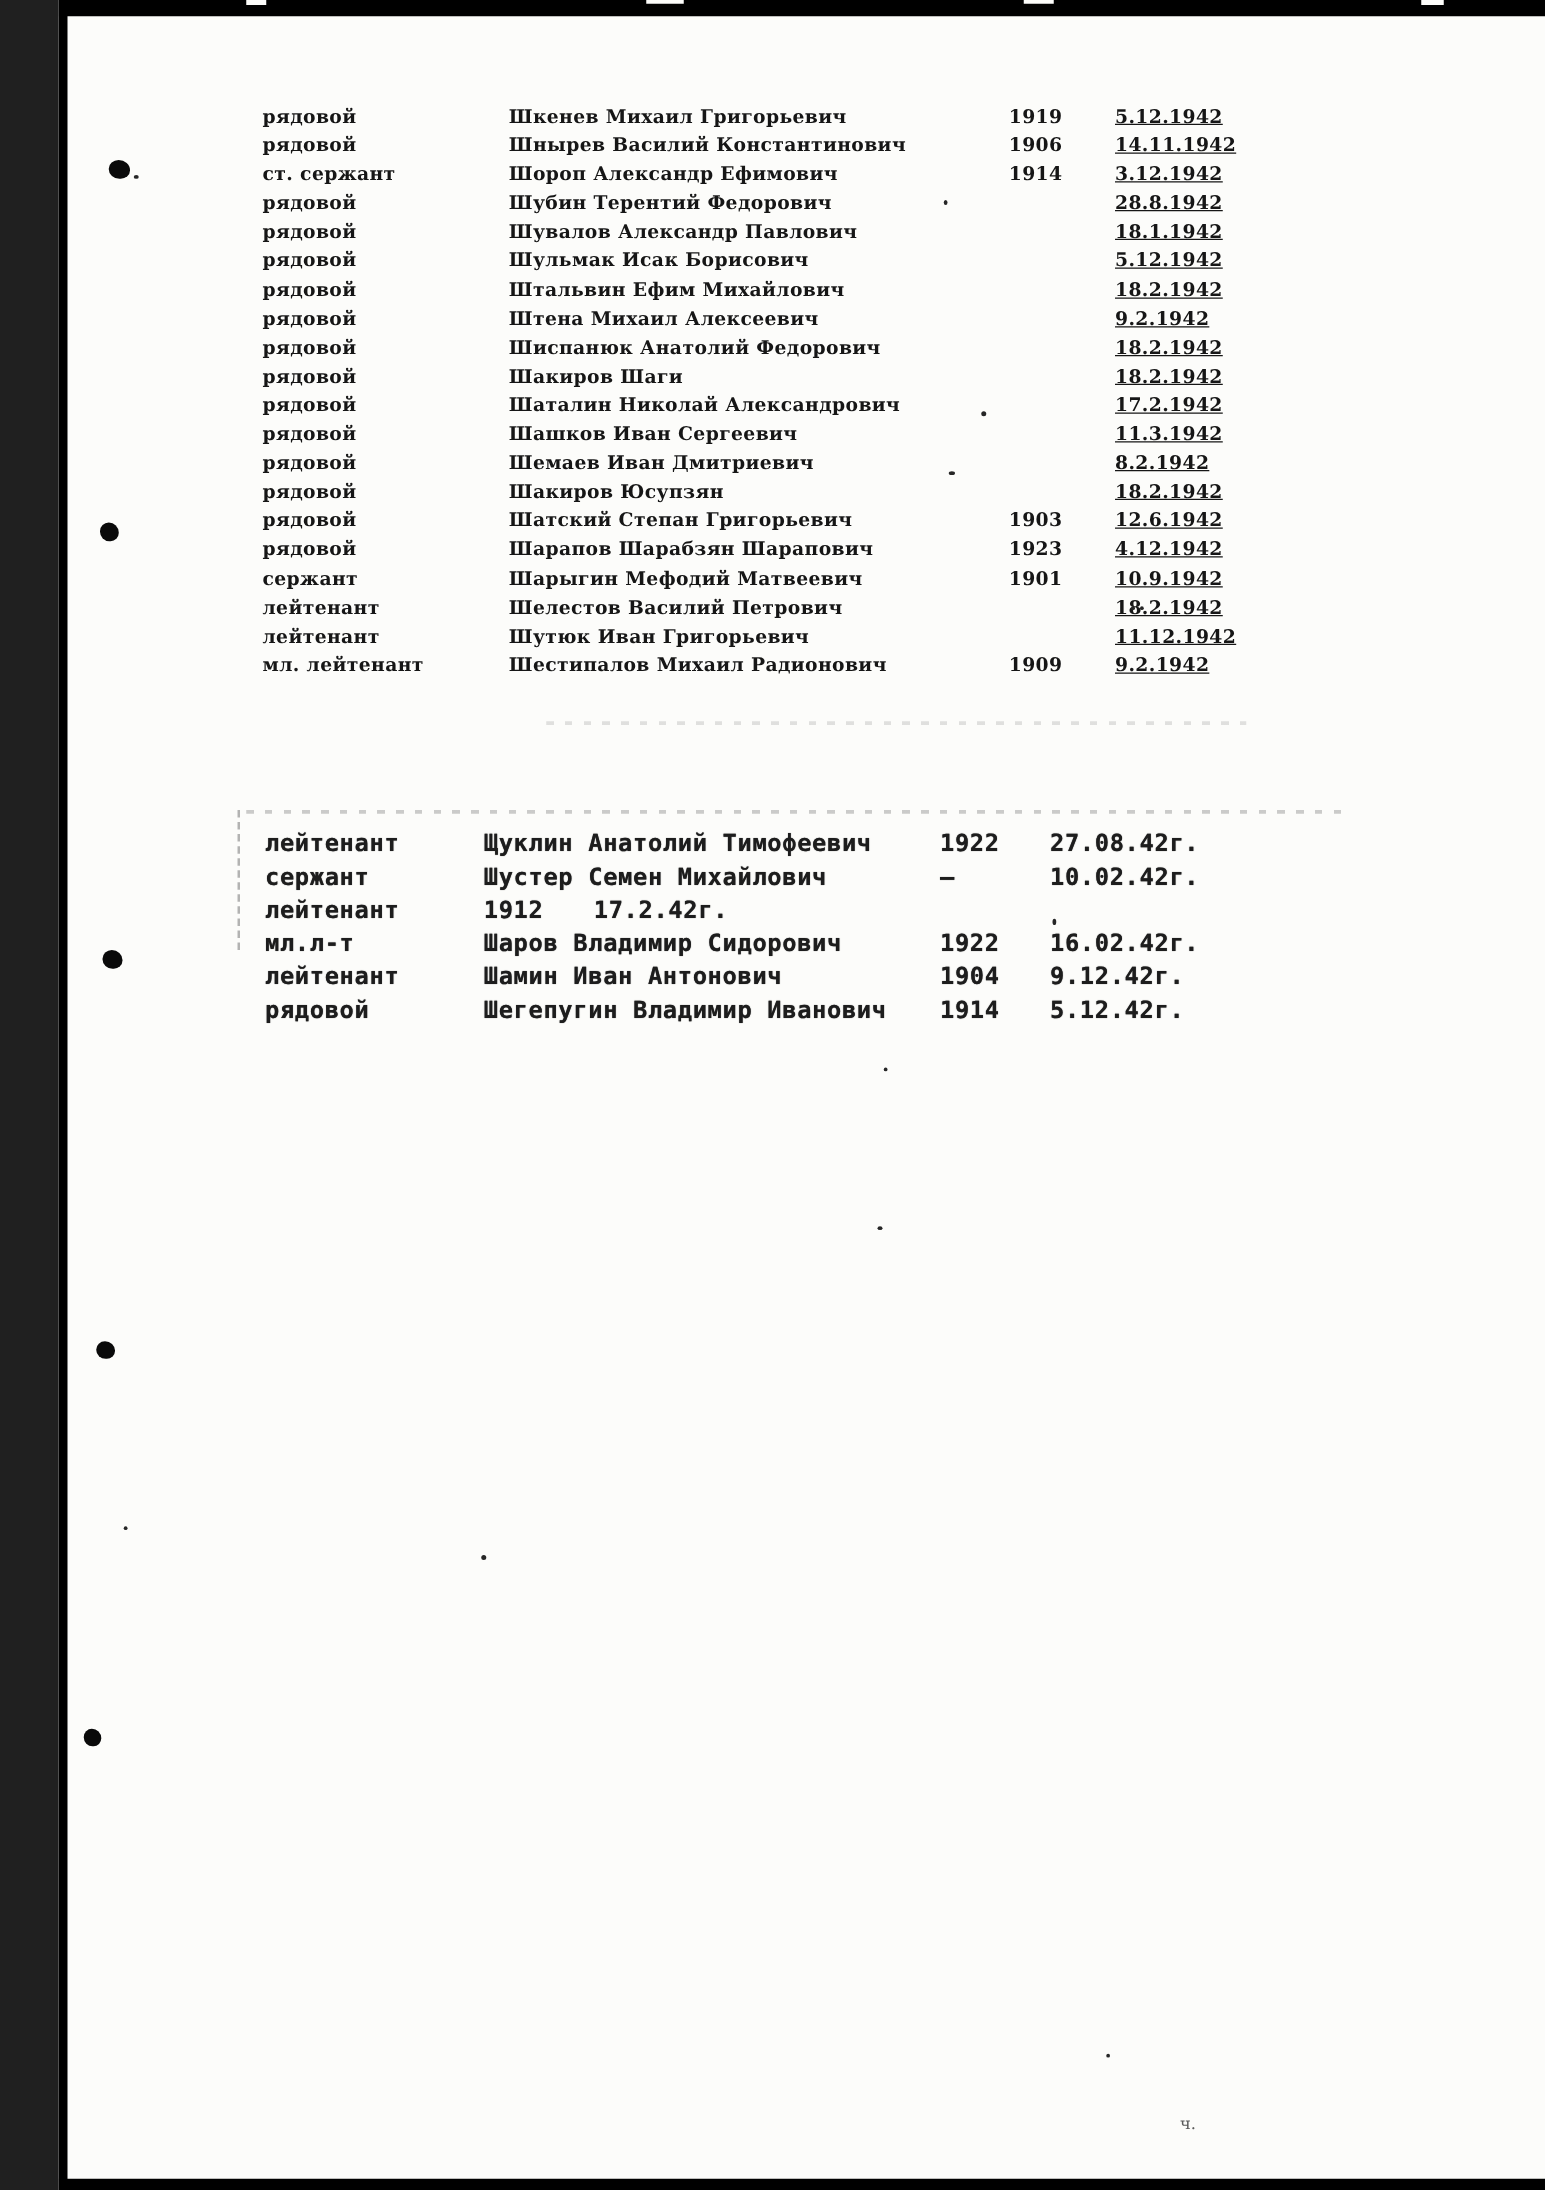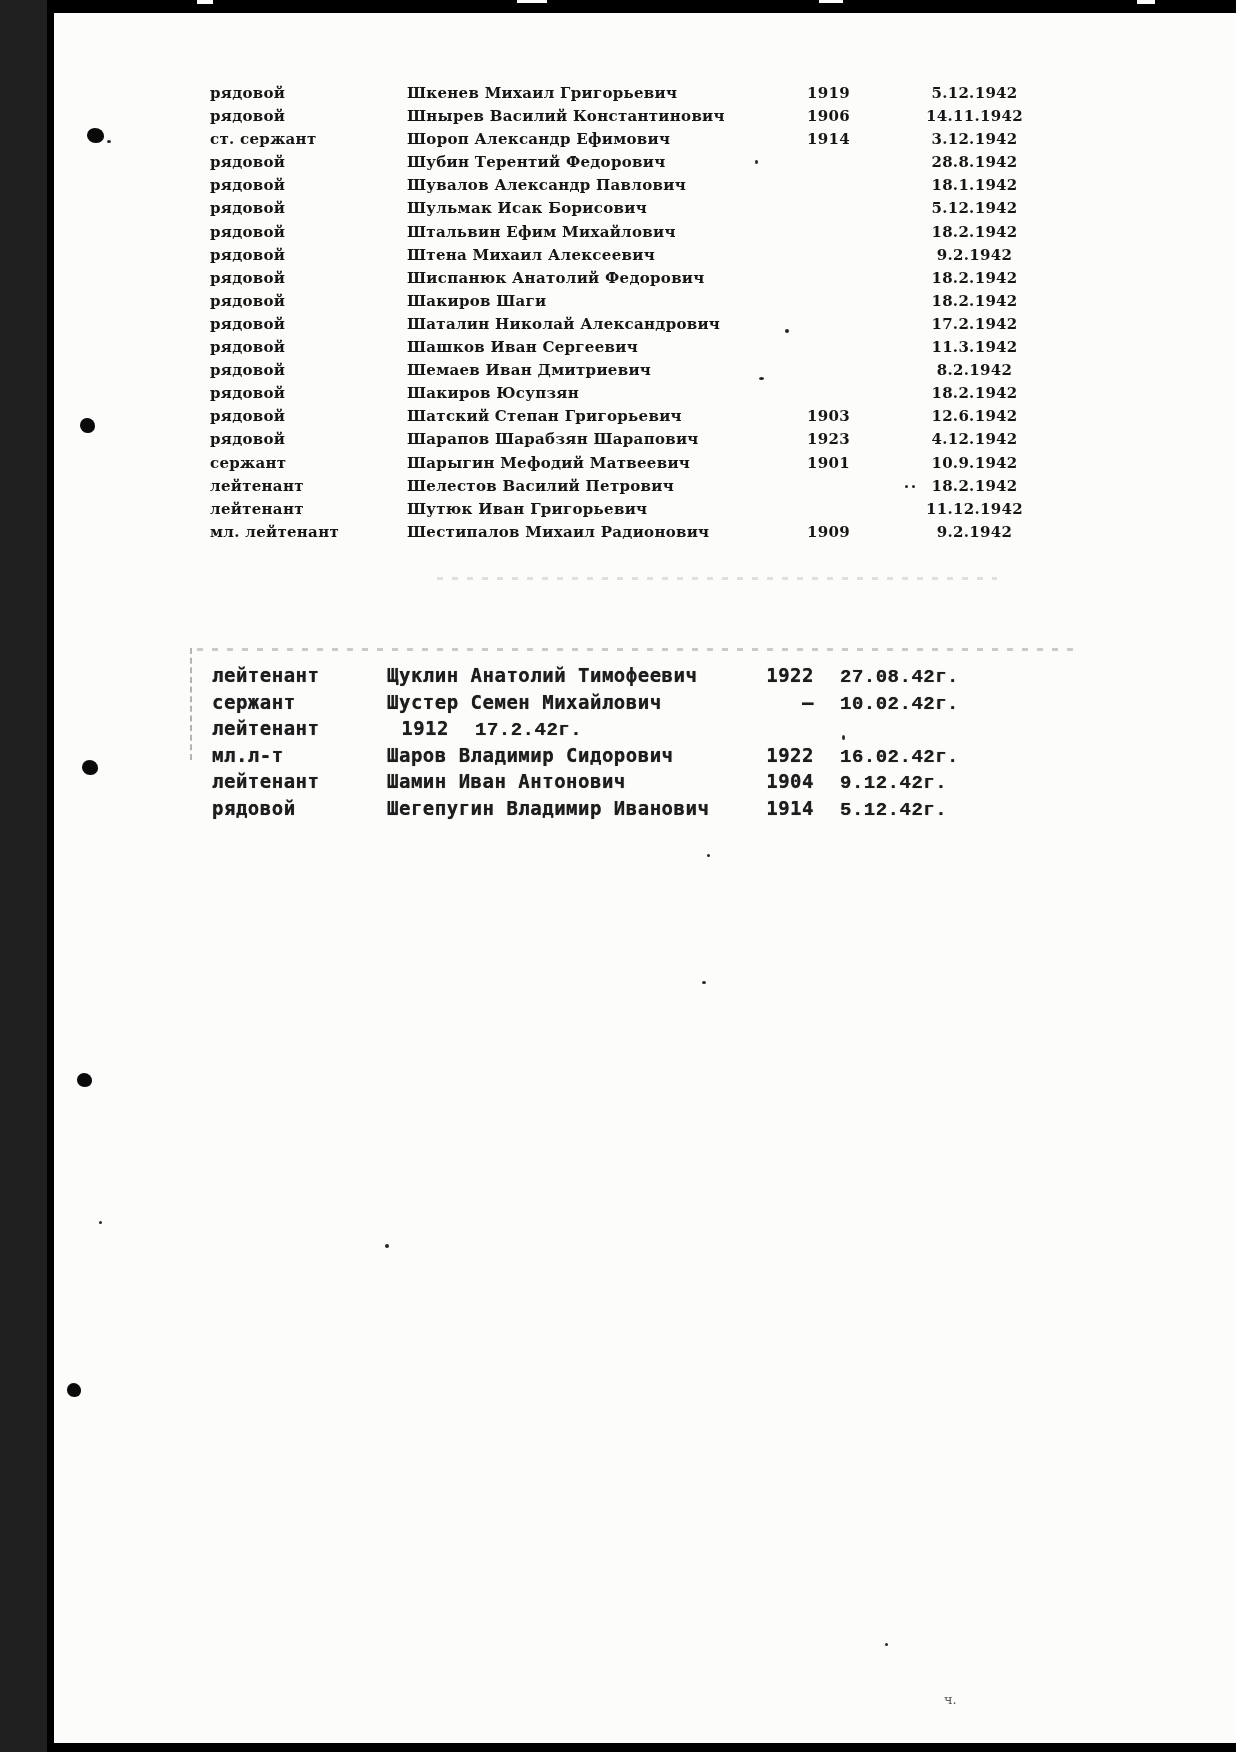--- a/index.html
+++ b/index.html
@@ -18,34 +18,34 @@
 
   
   .hole { position:absolute; background:#0a0a0a; border-radius:48% 55% 45% 52%; }
 
   
   .upper-table {
     position:absolute; left:163px; top:84px; width:847px;
     font-size:15px; font-weight:bold; color:#161616; letter-spacing:0.3px;
   }
   .u-row { display:grid; grid-template-columns:197px 400px 85px 165px; height:23.1px; align-items:baseline; }
-  .u-date { text-align:center; }
+  .u-date { text-align:left;text-decoration:underline; }
 
   
   .lower-table {
     position:absolute; left:165px; top:664px;
     font-family:"DejaVu Sans Mono", monospace;
     font-size:19px; font-weight:bold; color:#1d1d1d;
     text-shadow:0 0 0.7px #3a3a3a; letter-spacing:0.5px;
   }
   .l-row  { display:flex; height:26.6px; white-space:nowrap; align-items:baseline; }
   .l-rank { width:175px; }
   .l-name { min-width:365px; }
-  .l-year { width:62px; text-align:right; }
-  .l-date { margin-left:26px;font-family:Liberation Mono, monospace; }
+  .l-year { width:62px; text-align:left; }
+  .l-date { margin-left:26px; }
 
   
   .vline  { position:absolute; left:143px; top:648px; height:112px; width:0; border-left:2px dashed #8d8d8d; opacity:.65; }
   .smudge { position:absolute; height:3px; background:repeating-linear-gradient(90deg,#7a7a7a 0 6px,transparent 6px 15px); opacity:.38; }
   .speck  { position:absolute; background:#262626; border-radius:50%; }
   .footer-mark { position:absolute; left:897px; top:1692px; font-size:13px; color:#5a5a5a; }
 </style>
 </head>
 <body>
 

